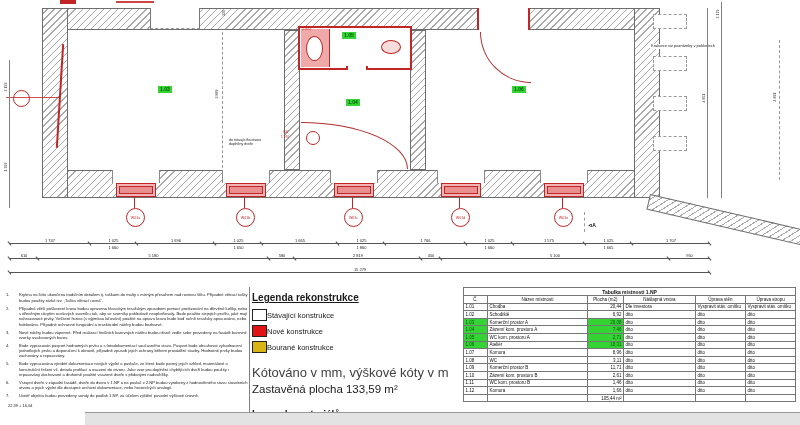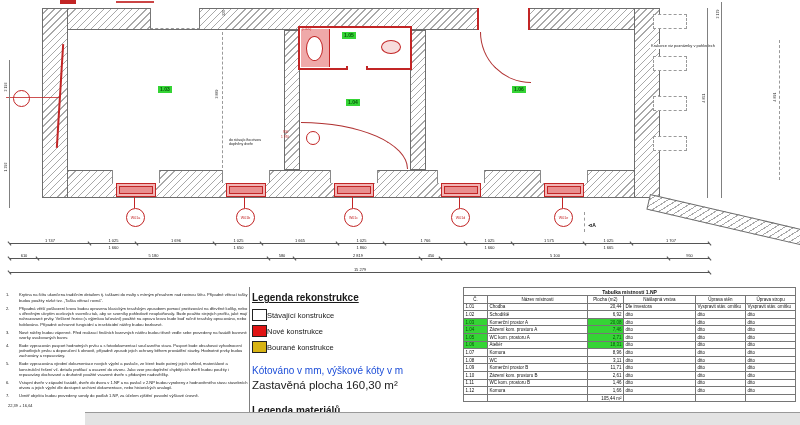--- a/index.html
+++ b/index.html
@@ -43,21 +43,21 @@
   #reqblock h1{margin:0;font-size:17px;font-weight:normal;letter-spacing:-.2px;color:#1a1a1a}
   .req{display:flex;gap:3px;margin-top:2.4px}
   .req .n{flex:none;width:10px;font-size:4.1px;line-height:1.32;color:#222}
   .req .x{font-size:4.1px;line-height:1.32;color:#222}
   
   #legendblock{position:absolute;left:252px;top:292px;width:206px}
   #legendblock h2{margin:0 0 6px 0;font-size:10px;font-weight:bold;text-decoration:underline;color:#1a1a1a}
   .legrow{display:flex;align-items:center;margin-bottom:4px}
   .sw{width:13px;height:10px;border:1.2px solid #222;flex:none}
   .legrow span{font-size:7.5px;color:#1a1a1a}
-  .dimnote1{font-size:10px;margin-top:12px;color:#1d4ed8}
+  .dimnote1{font-size:13px;margin-top:12px;color:#404040}
   .dimnote2{font-size:11.5px;margin-top:3px;color:#1a1a1a}
   #matblock h2{margin:14px 0 5px 0}
   .matsw{width:26px;height:11px;border:1px solid #222;flex:none;
          background:repeating-linear-gradient(135deg,#fff 0,#fff 2px,#555 2px,#555 3px)}
   
   #roomtable{position:absolute;left:463px;top:287px;width:332px;border-collapse:collapse;
              font-size:4.5px;color:#111;table-layout:fixed}
   #roomtable td,#roomtable th{border:1px solid #767676;padding:0.5px 1.5px;height:5.6px;
              overflow:hidden;white-space:nowrap;text-align:left;font-weight:normal}
   #roomtable .tt{font-weight:bold;text-align:center;font-size:5px}
@@ -297,21 +297,21 @@
     </div>
     <div class="legrow">
       <div class="sw" style="background-color: rgb(224, 20, 20);"></div>
       <span>Nové konstrukce</span>
     </div>
     <div class="legrow">
       <div class="sw" style="background-color: rgb(216, 180, 20);"></div>
       <span>Bourané konstrukce</span>
     </div>
     <div class="dimnote1">Kótováno v mm, výškové kóty v m</div>
-    <div class="dimnote2">Zastavěná plocha 160,30 m²</div>
+    <div class="dimnote2">Zastavěná plocha 133,59 m²</div>
     <div id="matblock">
       <h2>Legenda materiálů</h2>
       <div class="legrow">
         <div class="matsw"></div>
 
       </div>
 
     </div>
   </div>
 

